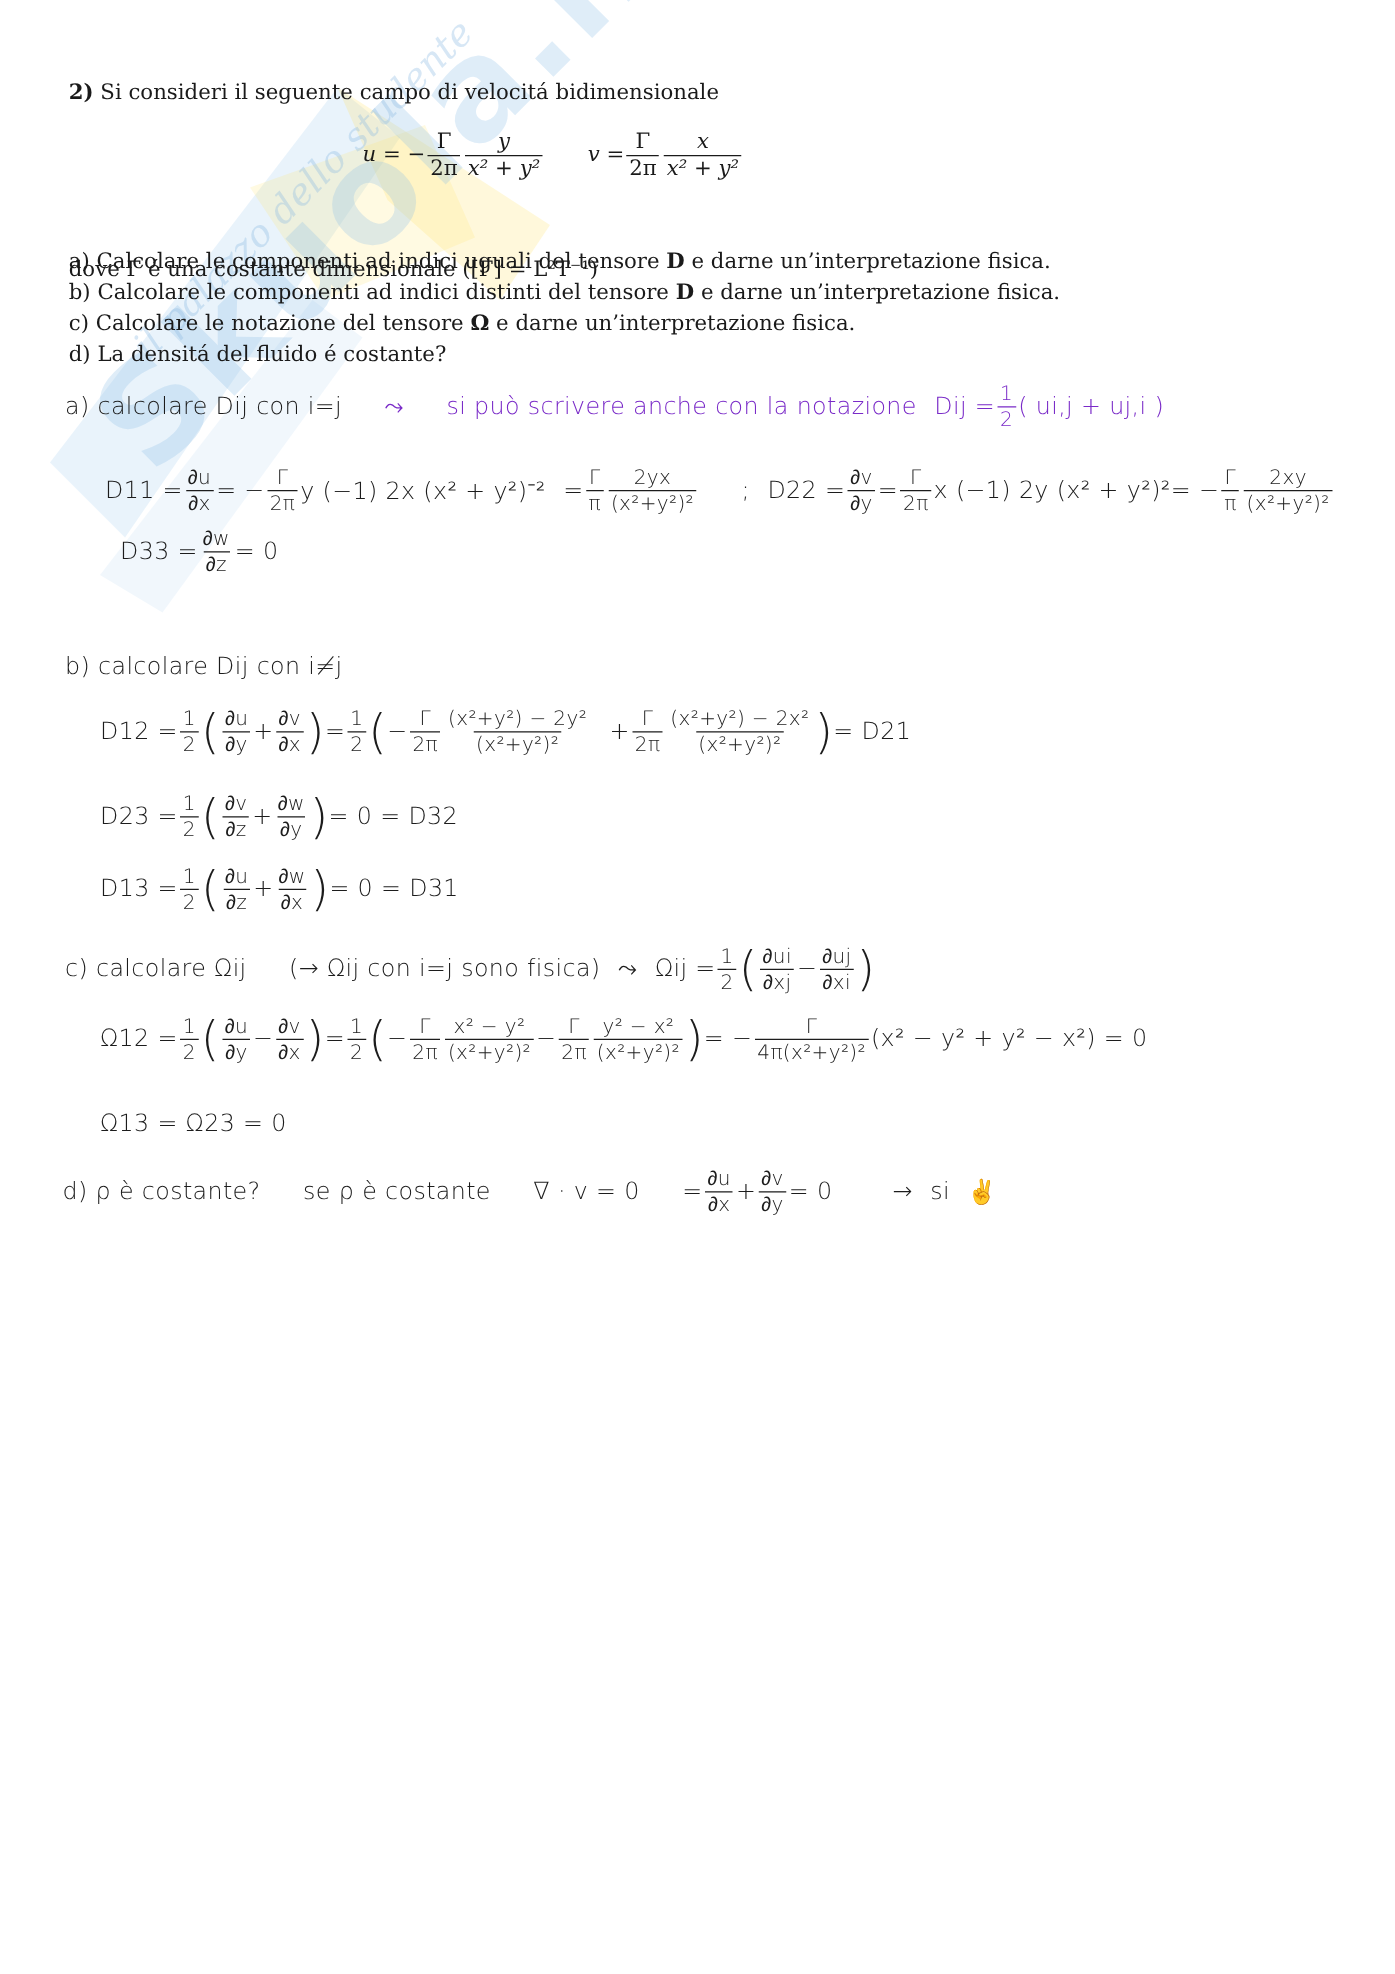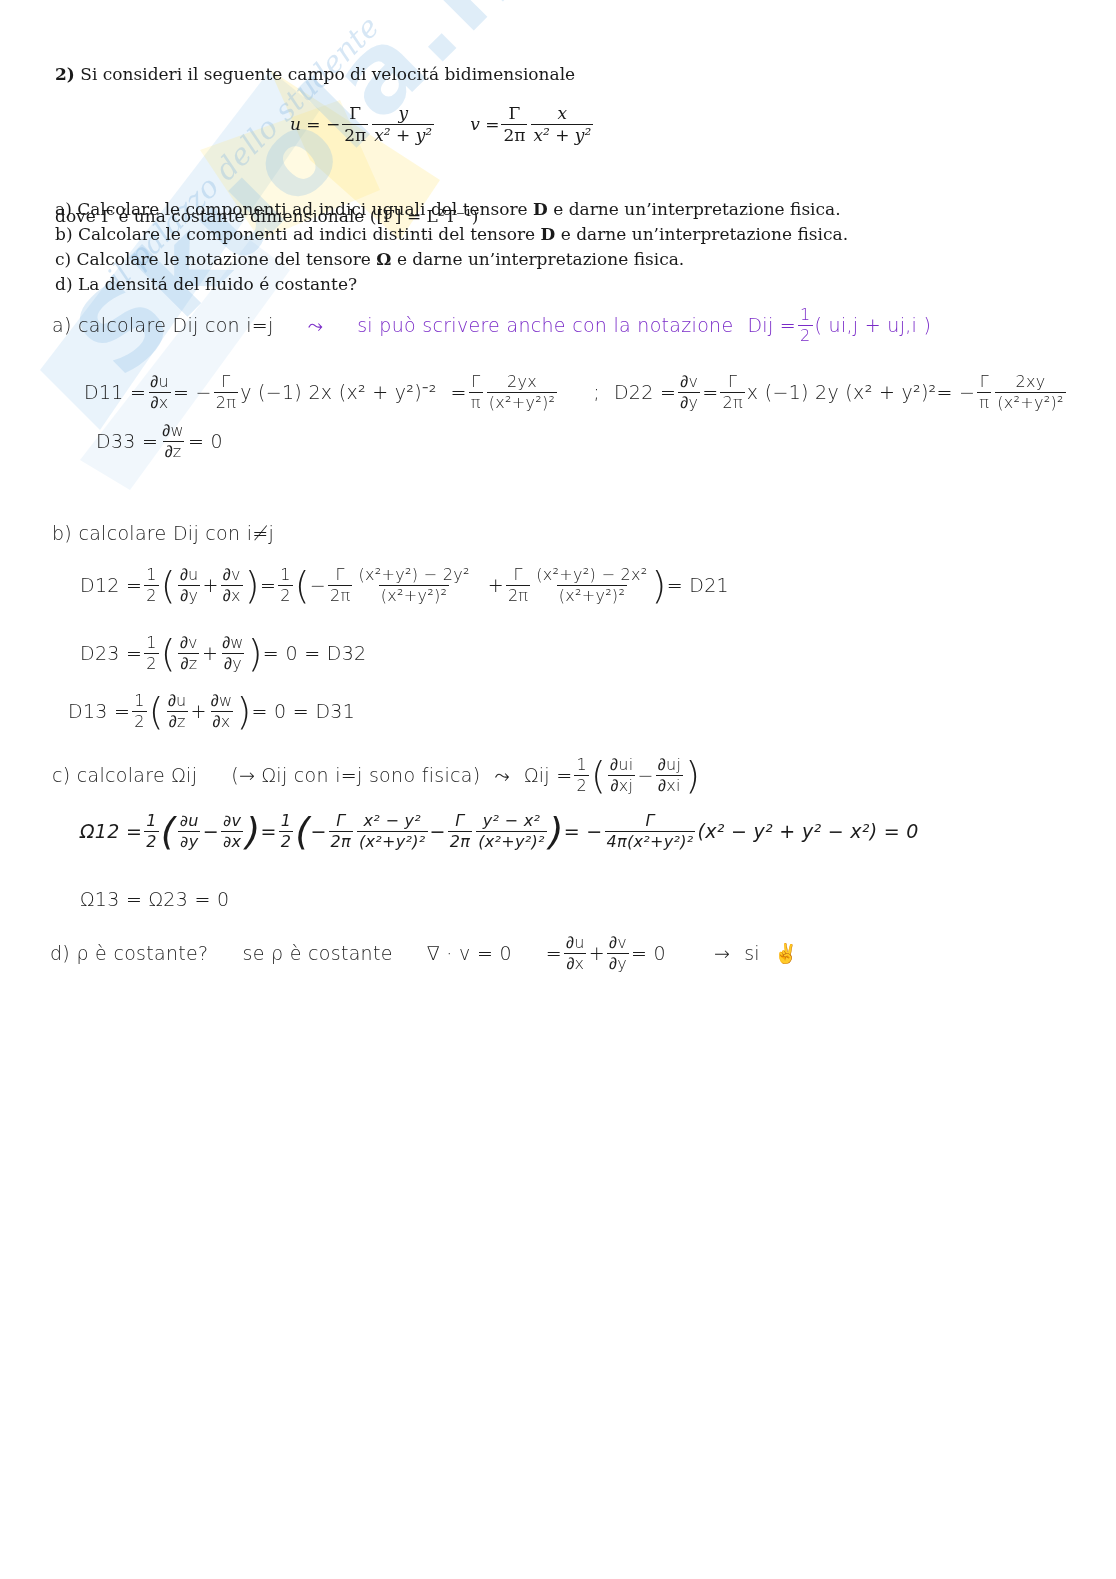--- a/index.html
+++ b/index.html
@@ -242,21 +242,21 @@
           </span>
         <span>+</span>
         <span class="frac">
             <span class="num">∂w</span>
             <span class="den">∂y</span>
           </span>
         <span class="paren">)</span>
         <span>= 0 = D32</span>
       </div>
 
-      <div class="row" style="left:68px; top:692px;">
+      <div class="row" style="left:80px; top:692px;">
         <span>D13 =</span>
         <span class="frac">
             <span class="num">1</span>
             <span class="den">2</span>
           </span>
         <span class="paren">(</span>
         <span class="frac">
             <span class="num">∂u</span>
             <span class="den">∂z</span>
           </span>
@@ -287,21 +287,21 @@
             <span class="den">∂xj</span>
           </span>
         <span>−</span>
         <span class="frac">
             <span class="num">∂uj</span>
             <span class="den">∂xi</span>
           </span>
         <span class="paren">)</span>
       </div>
 
-      <div class="row" style="left:80px; top:812px;font-style:italic;">
+      <div class="row" style="left:80px; top:812px;">
         <span>Ω12 =</span>
         <span class="frac">
             <span class="num">1</span>
             <span class="den">2</span>
           </span>
         <span class="paren">(</span>
         <span class="frac">
             <span class="num">∂u</span>
             <span class="den">∂y</span>
           </span>

